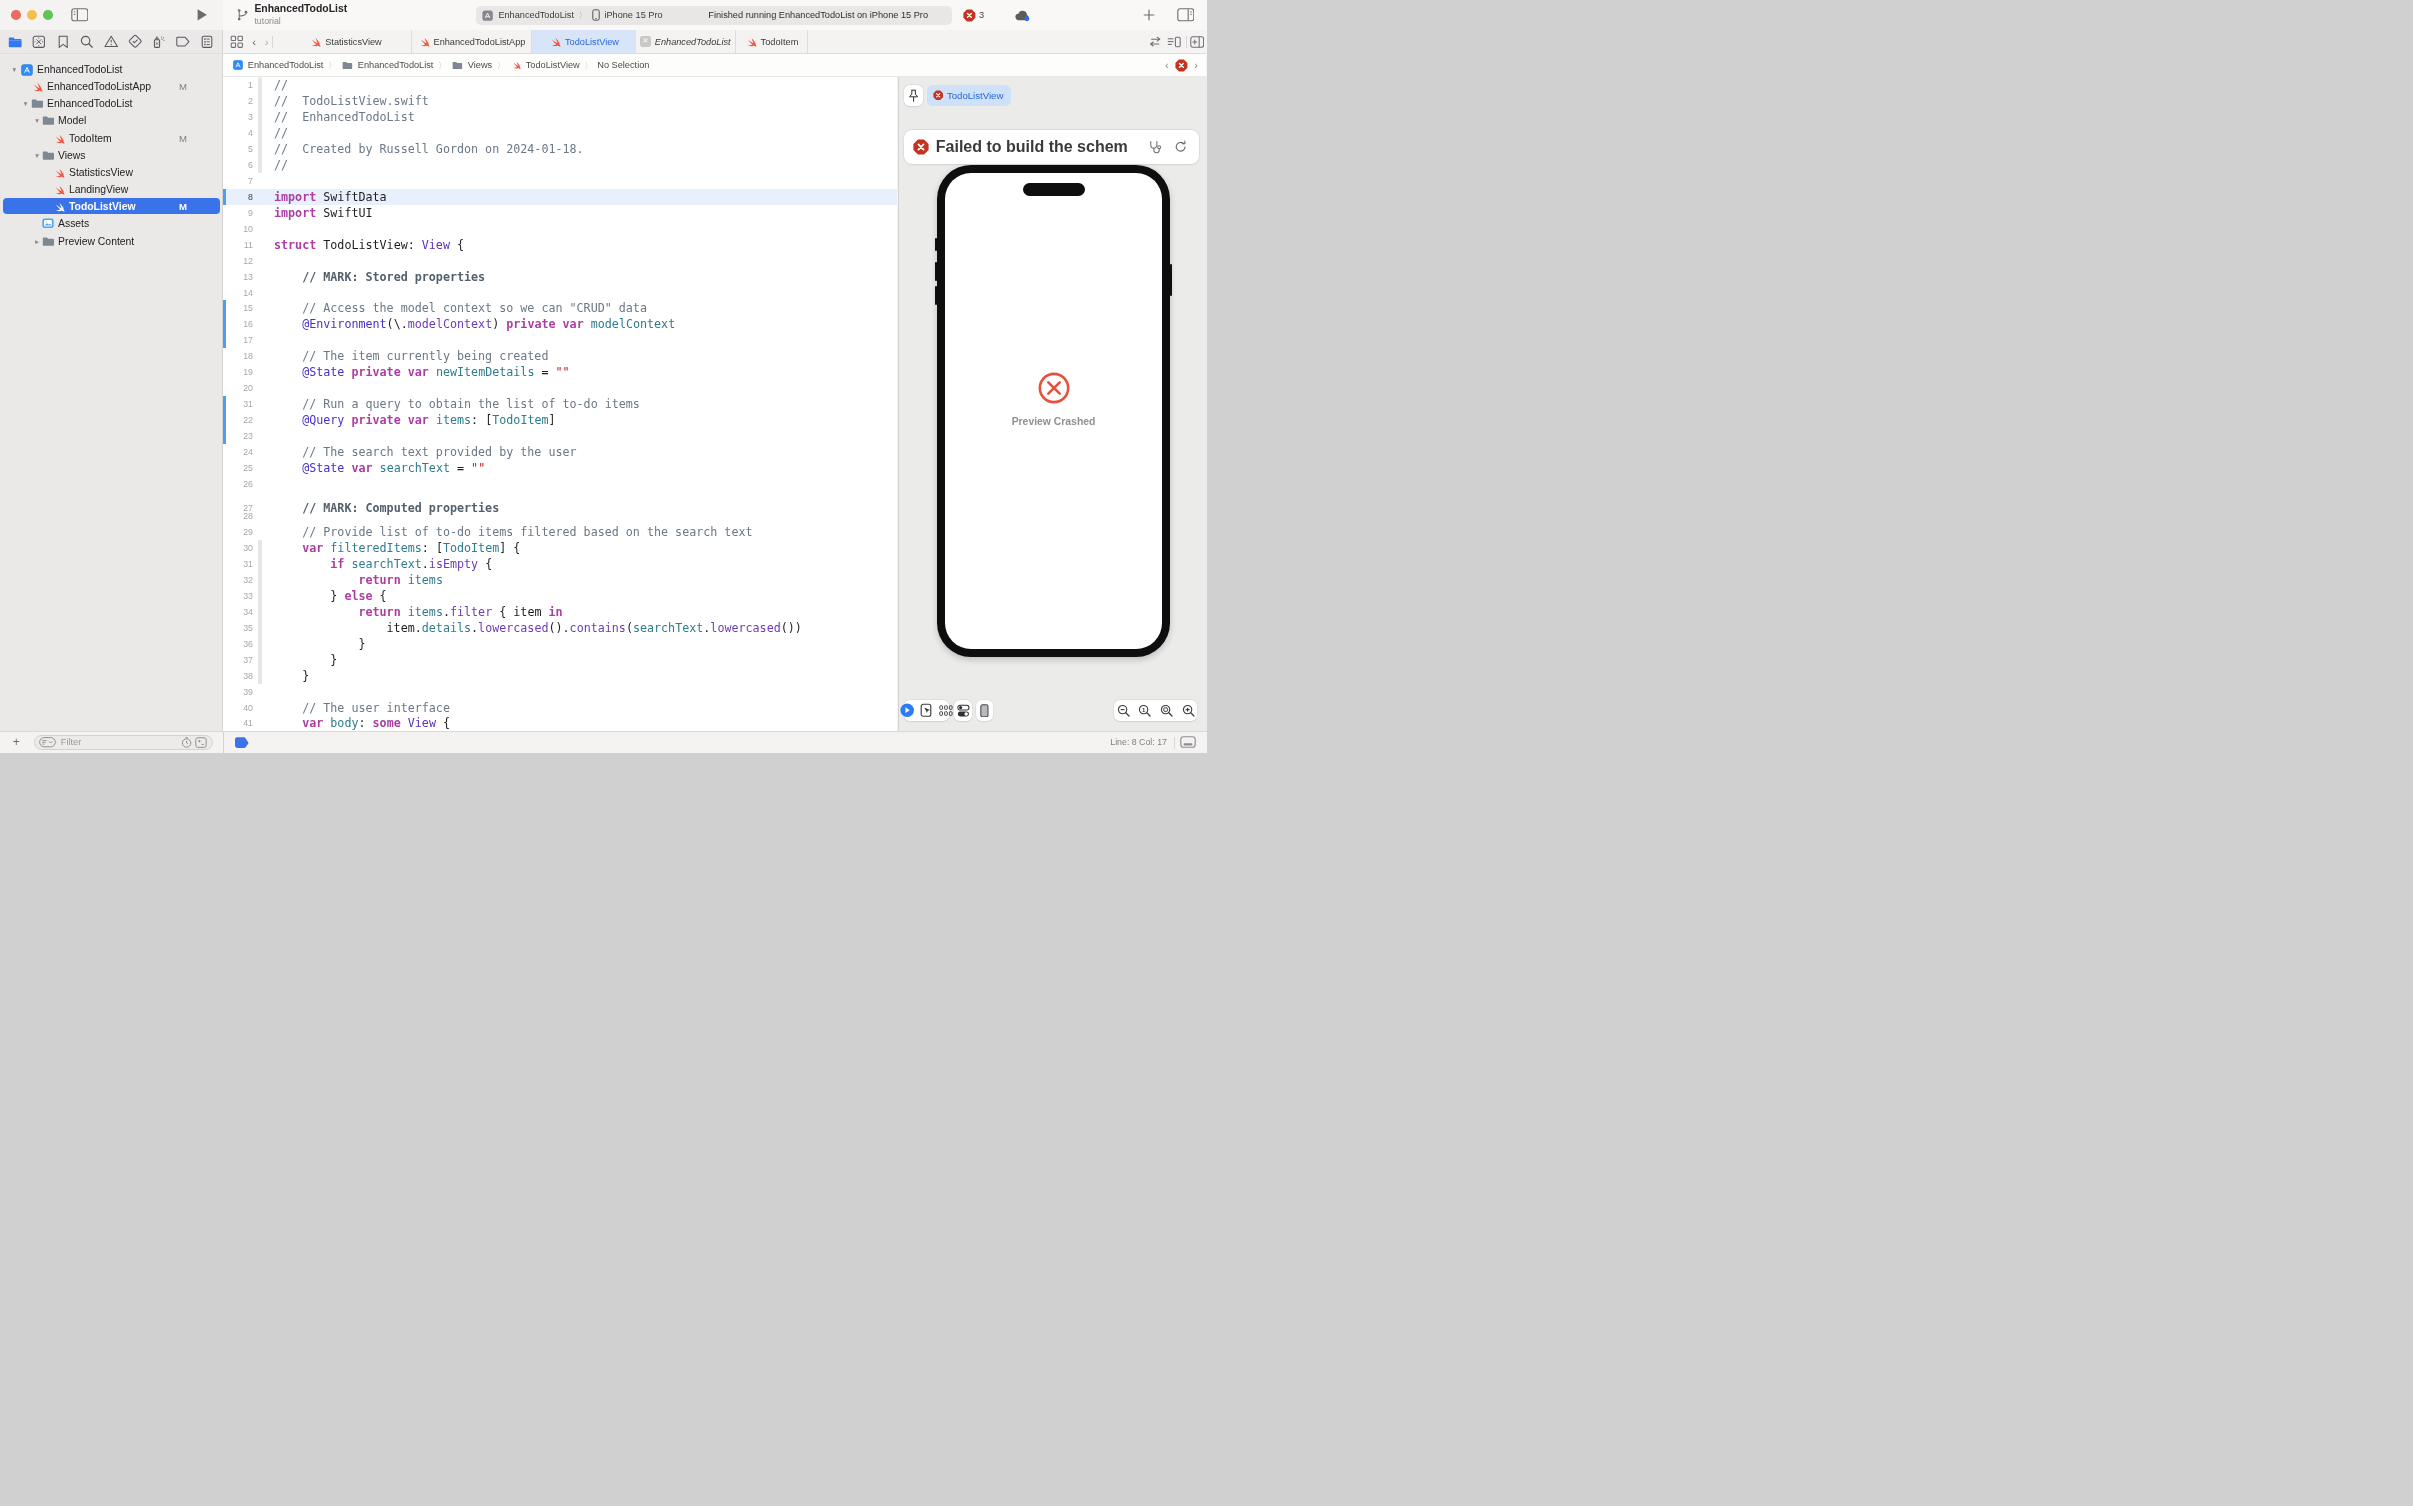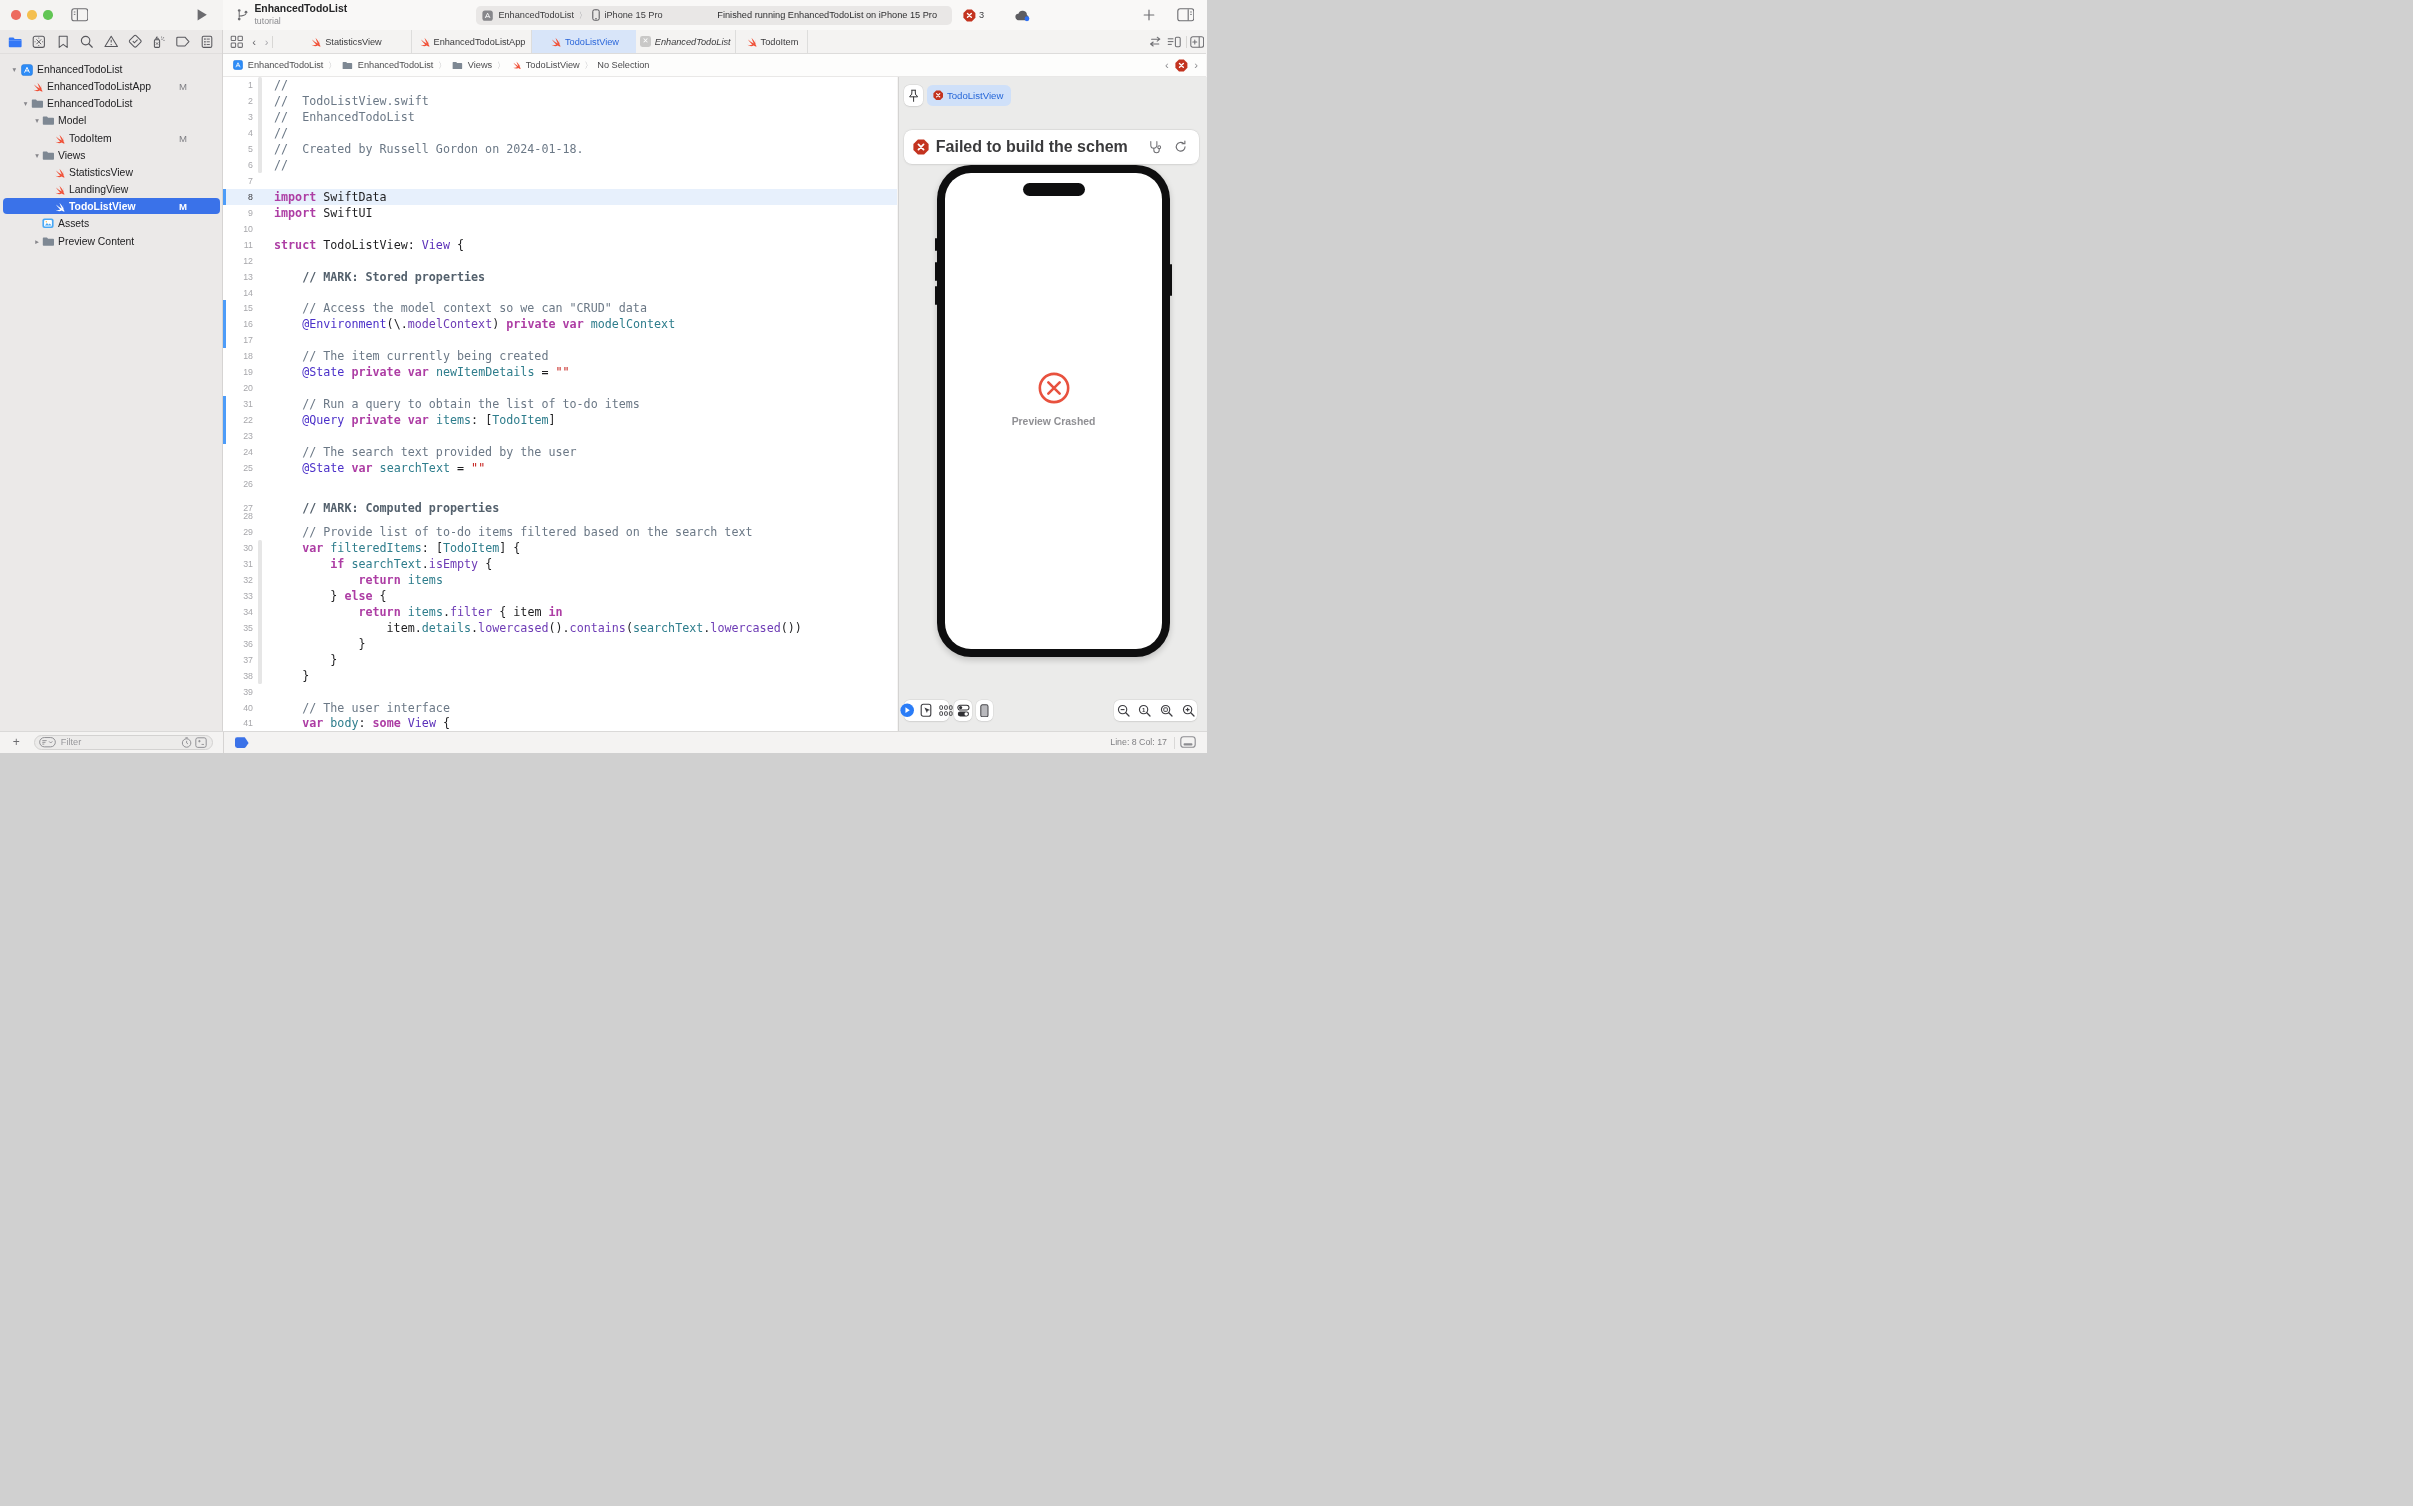--- a/index.html
+++ b/index.html
@@ -14,21 +14,21 @@
   #tl-close{left:11.2px;background:#ED6A5E;}
   #tl-min{left:27px;background:#F4BF4F;}
   #tl-zoom{left:43px;background:#61C554;}
   .tbtn{position:absolute;display:flex;align-items:center;justify-content:center;}
   #win-title-block{position:absolute;left:236px;top:3.2px;display:flex;align-items:center;gap:5.6px;}
   #win-title-text .t1{font-size:10.4px;font-weight:bold;color:#262628;line-height:12.8px;}
   #win-title-text .t2{font-size:8.8px;color:#8c8c90;line-height:10.4px;}
   #scheme-pill{position:absolute;left:476px;top:5.6px;width:476px;height:19px;background:#e9e7e6;
      border-radius:4.8px;display:flex;align-items:center;font-size:9.2px;color:#3c3c3e;}
   #scheme-left{display:flex;align-items:center;gap:4.8px;padding-left:6.4px;white-space:nowrap;}
-  #scheme-status{margin-left:auto;padding-right:15px;white-space:nowrap;color:#2e2e30;}
+  #scheme-status{margin-left:auto;padding-right:24px;white-space:nowrap;color:#2e2e30;}
   .sep-chev{color:#9a9a9e;font-size:8px;}
   #err-badge-group{position:absolute;left:963px;top:8.8px;display:flex;align-items:center;gap:3.2px;
      font-size:9.2px;color:#3e3e42;}
   
   #sidebar{position:absolute;left:0;top:30px;width:223px;bottom:22.3px;background:#ebe9e8;
      border-right:0.8px solid #d6d4d3;box-sizing:border-box;}
   #nav-icons{position:absolute;left:0;top:0;width:100%;height:24px;display:flex;align-items:center;
      justify-content:space-between;padding:0 6.4px;box-sizing:border-box;border-bottom:0.8px solid #e0dedd;}
   .navicon{width:17.6px;height:17.6px;display:flex;align-items:center;justify-content:center;cursor:default;}
   #tree{position:absolute;left:0;top:31px;right:0;bottom:0;}

